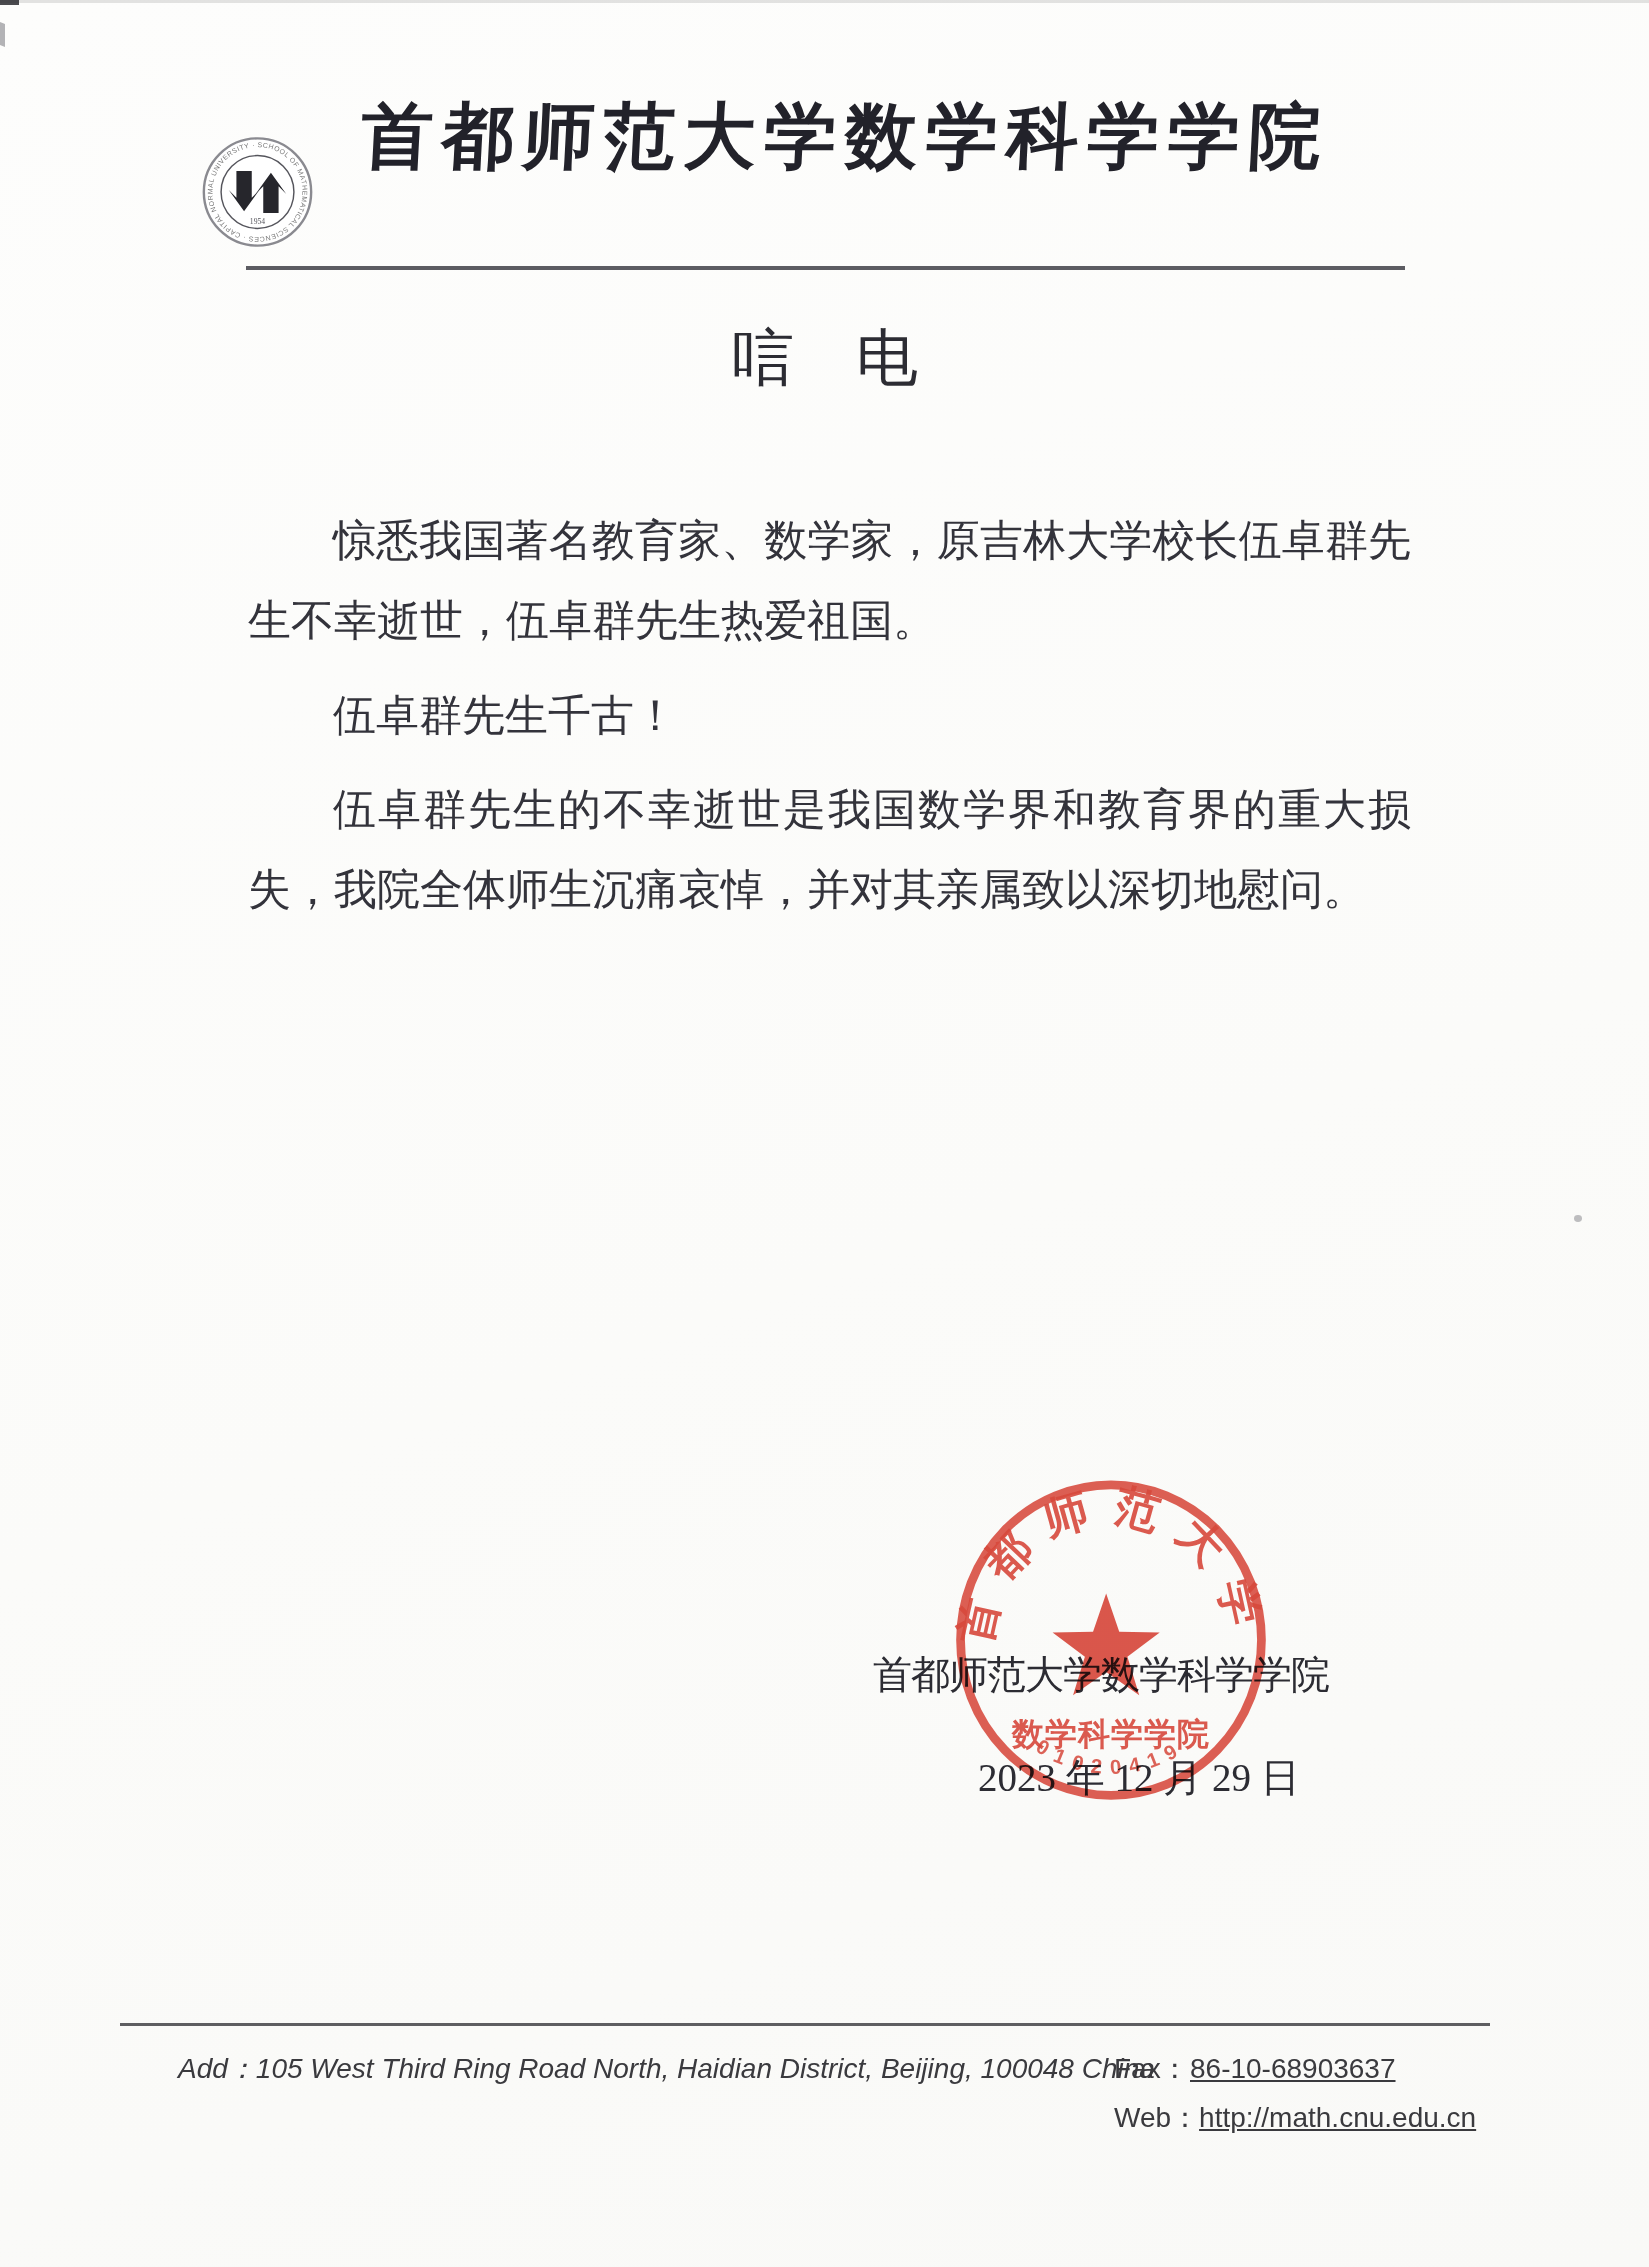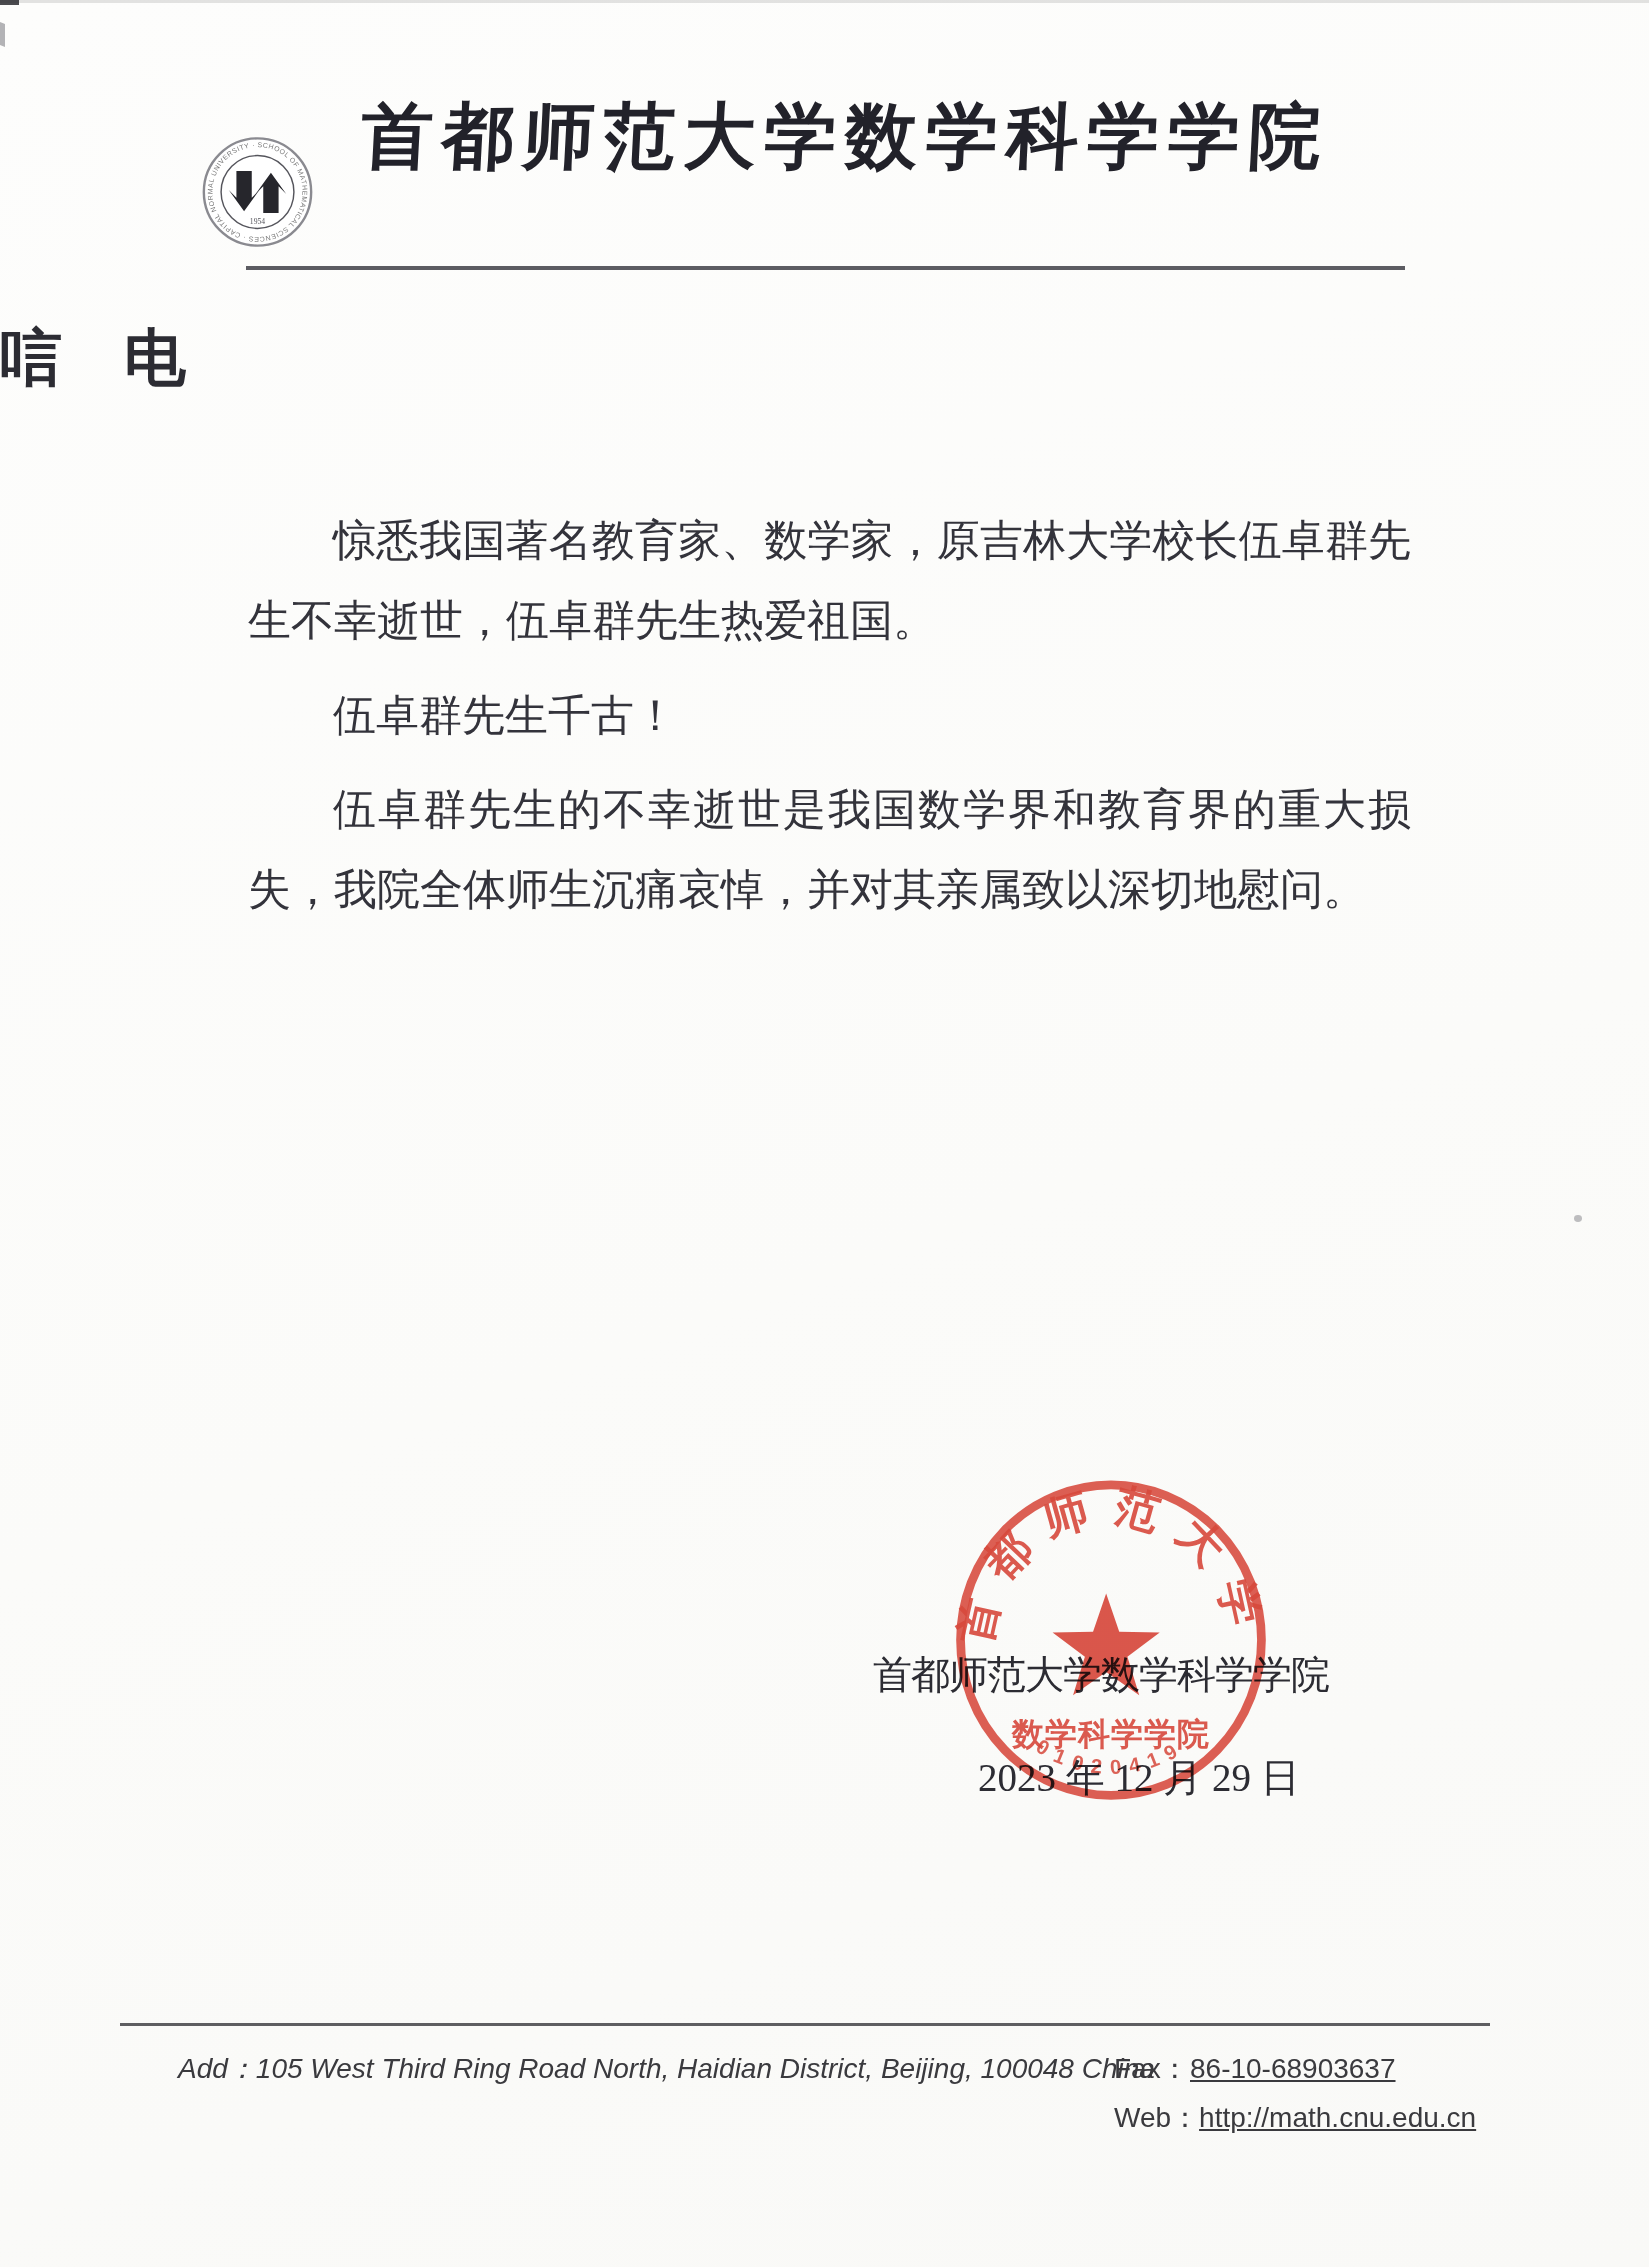--- a/index.html
+++ b/index.html
@@ -25,22 +25,22 @@
     transform:skewX(-3deg);white-space:nowrap;
   }
   .en-title{
     position:absolute;left:355px;top:184px;width:970px;
     text-align:center;font-size:39px;color:#2f2f36;white-space:nowrap;
   }
   .header-rule{position:absolute;left:246px;top:266px;width:1159px;height:3.9px;background:#3f3f47;opacity:.85;}
 
   
   .letter-title{
-    position:absolute;left:0;top:316px;width:1650px;text-align:left;
-    font-size:62px;font-weight:bold;color:#2c2c33;
+    position:absolute;left:0;top:316px;width:1650px;text-align:center;
+    font-size:62px;font-weight:normal;color:#2c2c33;
   }
   .salutation{
     position:absolute;left:248px;top:421px;
     font-size:45px;font-weight:bold;color:#2a2a30;
   }
   .body-text{
     position:absolute;left:248px;top:501px;width:1163px;
     font-size:43px;line-height:80px;text-align:justify;color:#33333b;
   }
   .body-text p{margin:0 0 14.6px 0;text-indent:85px;}

